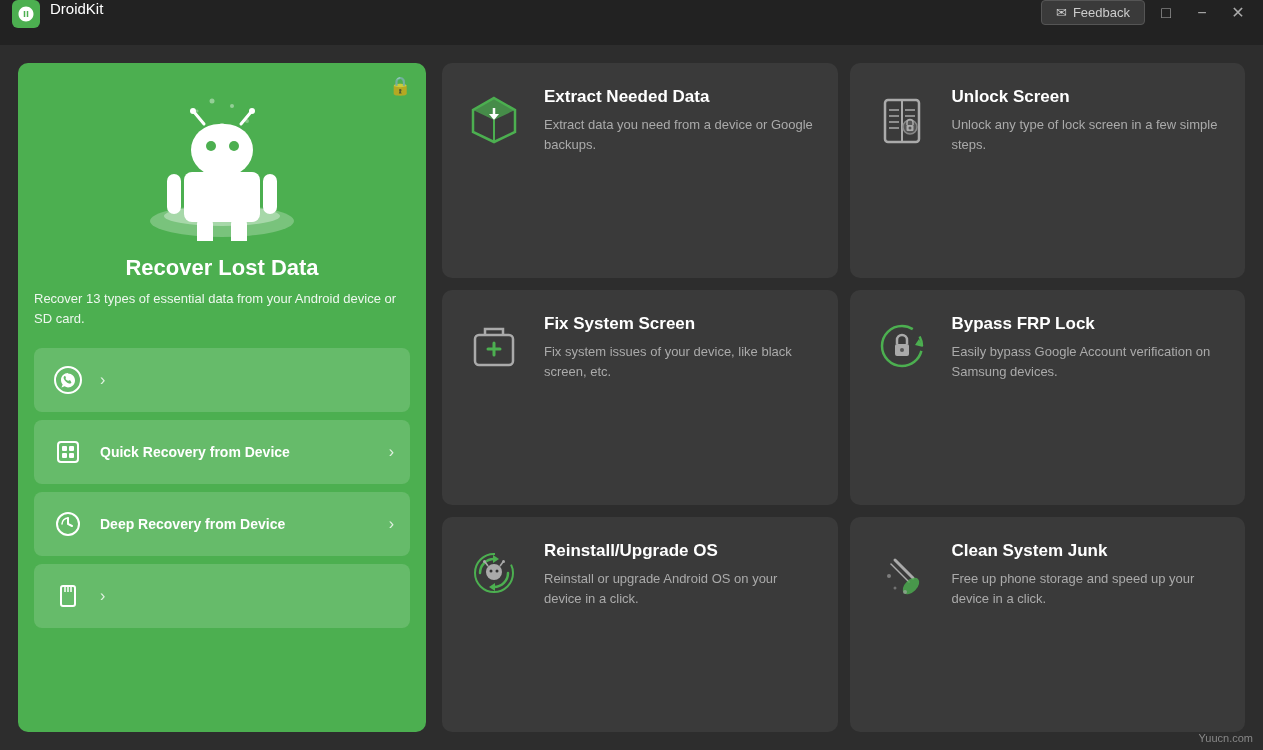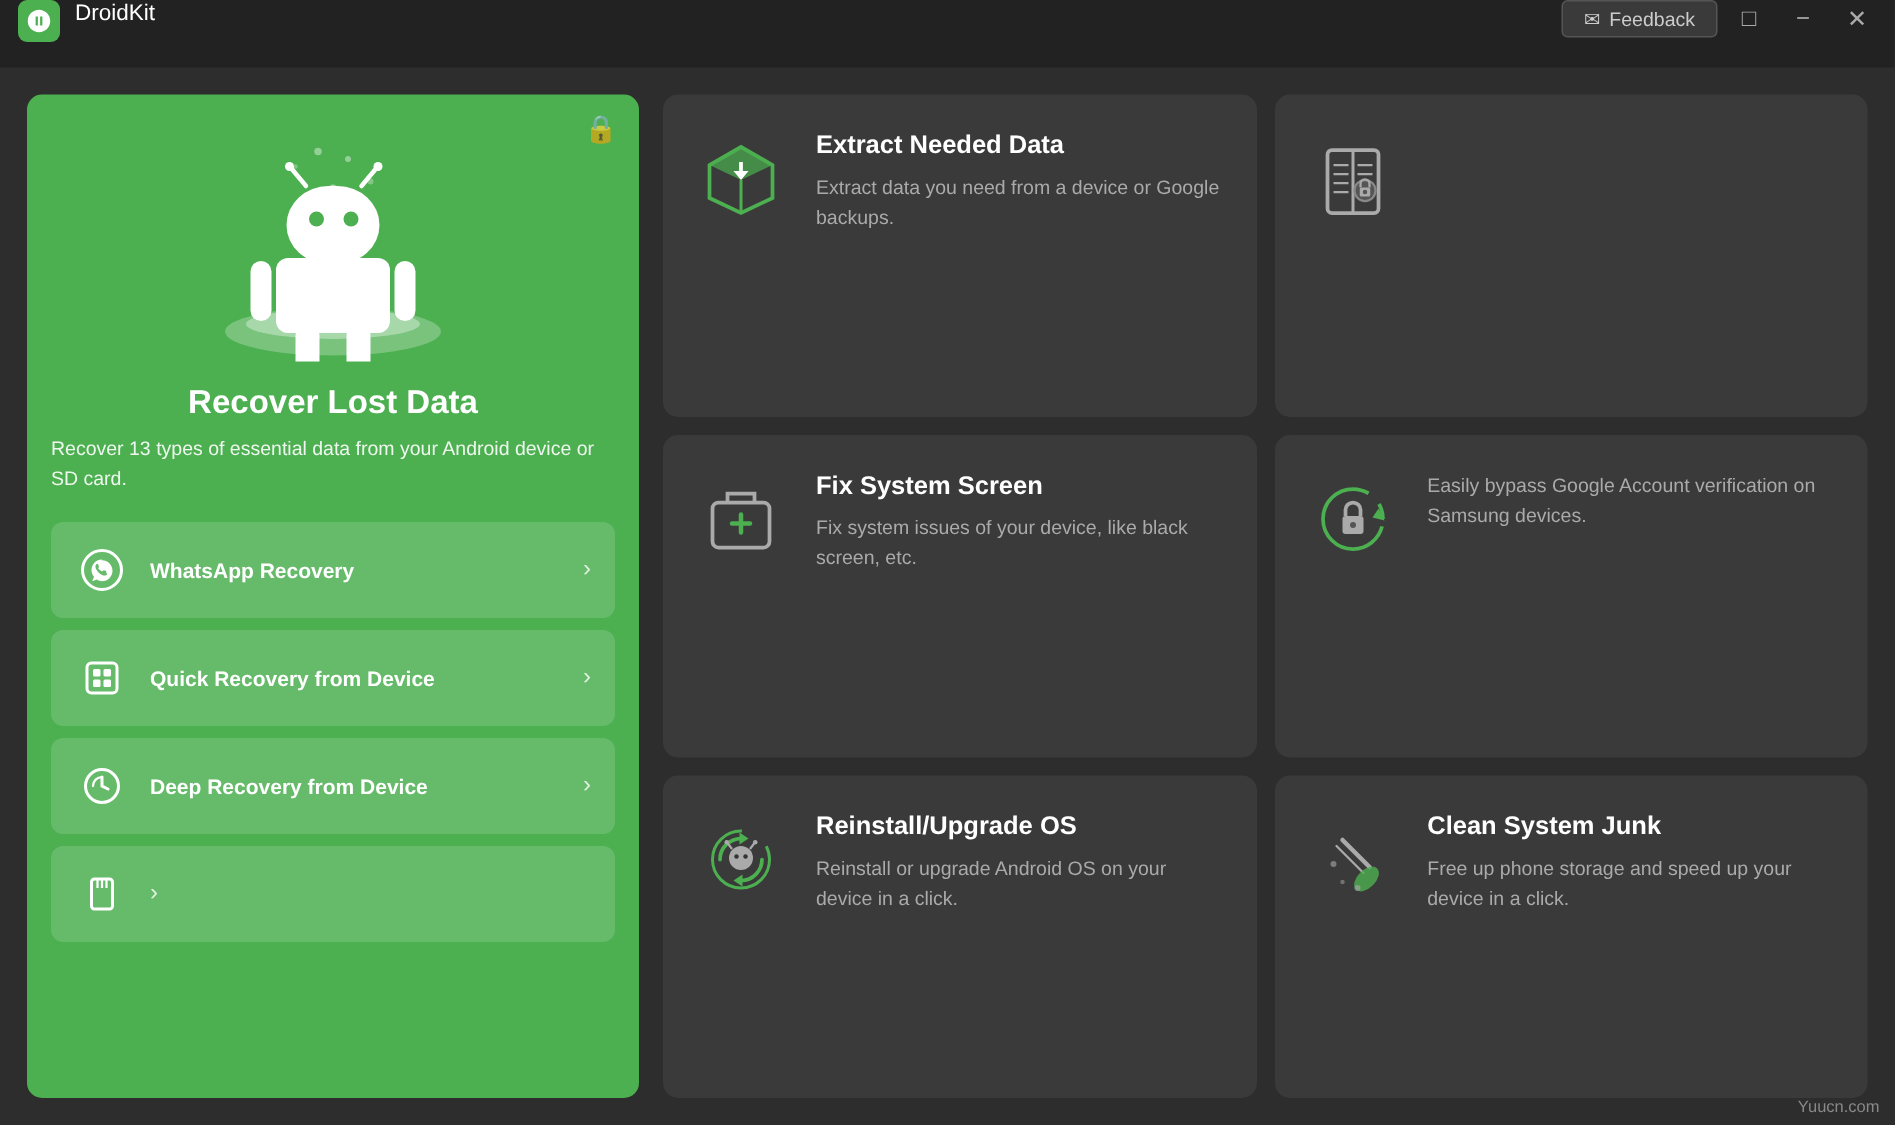--- a/index.html
+++ b/index.html
@@ -270,21 +270,20 @@
 
     <div class="menu-items">
 
       <div class="menu-item">
         <div class="menu-item-icon">
           <svg width="28" height="28" viewBox="0 0 28 28" fill="none">
             <circle cx="14" cy="14" r="13" stroke="white" stroke-width="2"></circle>
             <path d="M14 7C10.13 7 7 10.13 7 14c0 1.74.63 3.33 1.67 4.56L7.5 21.5l3.05-1.16C11.67 21.07 12.81 21.5 14 21.5 17.87 21.5 21 18.37 21 14.5c0-3.87-3.13-7-7-7zm3.5 9.75c-.15.42-1.1.84-1.47.87-.37.03-.7.14-2.37-.5-2-1.07-3.17-3.17-3.27-3.32-.1-.15-.77-1.07-.77-2.03 0-.97.48-1.42.65-1.62.15-.18.32-.22.43-.22h.3c.1 0 .25-.03.38.3l.55 1.42c.05.12.08.25.02.38l-.22.43-.27.3c.1.17.42.7 1.1 1.22.75.55 1.42.78 1.6.87.17.08.28.07.38-.05l.47-.58c.12-.15.23-.12.38-.07l1.2.58c.17.08.28.15.32.23.03.07.03.45-.12.87z" fill="white"></path>
           </svg>
         </div>
-        <span class="menu-item-label">WhatsApp Recovery</span>
         <span class="menu-item-arrow">›</span>
       </div>
 
       <div class="menu-item">
         <div class="menu-item-icon">
           <svg width="28" height="28" viewBox="0 0 28 28" fill="none">
             <rect x="4" y="4" width="20" height="20" rx="3" stroke="white" stroke-width="2"></rect>
             <rect x="8" y="8" width="5" height="5" rx="1" fill="white"></rect>
             <rect x="15" y="8" width="5" height="5" rx="1" fill="white"></rect>
             <rect x="8" y="15" width="5" height="5" rx="1" fill="white"></rect>
@@ -357,20 +356,24 @@
           <line x1="16" y1="38" x2="26" y2="38" stroke="#aaa" stroke-width="1.5"></line>
           <line x1="32" y1="20" x2="42" y2="20" stroke="#aaa" stroke-width="1.5"></line>
           <line x1="32" y1="26" x2="42" y2="26" stroke="#aaa" stroke-width="1.5"></line>
 
           <circle cx="37" cy="37" r="7" fill="#555" stroke="#888" stroke-width="1.5"></circle>
           <rect x="33.5" y="35" width="7" height="6" rx="1" fill="#aaa"></rect>
           <path d="M34 35v-2.5a3 3 0 016 0V35" fill="none" stroke="#aaa" stroke-width="1.5"></path>
           <circle cx="37" cy="38" r="1.5" fill="#555"></circle>
         </svg>
       </div>
+      <div class="card-text">
+        <div class="card-title">Unlock Screen</div>
+        <div class="card-desc">Unlock any type of lock screen in a few simple steps.</div>
+      </div>
     </div>
 
     <div class="grid-card">
       <div class="card-icon">
         <svg width="58" height="58" viewBox="0 0 58 58">
 
           <rect x="10" y="18" width="38" height="30" rx="4" fill="none" stroke="#aaa" stroke-width="2.5"></rect>
           <path d="M20 18v-6h18v6" fill="none" stroke="#aaa" stroke-width="2.5"></path>
 
           <line x1="29" y1="26" x2="29" y2="38" stroke="#4caf50" stroke-width="3" stroke-linecap="round"></line>
@@ -390,20 +393,21 @@
           <circle cx="29" cy="29" r="20" fill="none" stroke="#4caf50" stroke-width="2.5" stroke-dasharray="100 10" stroke-dashoffset="-5"></circle>
 
           <polygon points="46,22 50,30 42,28" fill="#4caf50"></polygon>
 
           <rect x="22" y="27" width="14" height="12" rx="2" fill="#aaa"></rect>
           <path d="M24 27v-4a5 5 0 0110 0v4" fill="none" stroke="#aaa" stroke-width="2.5"></path>
           <circle cx="29" cy="33" r="2" fill="#555"></circle>
         </svg>
       </div>
       <div class="card-text">
+        <div class="card-title">Bypass FRP Lock</div>
         <div class="card-desc">Easily bypass Google Account verification on Samsung devices.</div>
       </div>
     </div>
 
     <div class="grid-card">
       <div class="card-icon">
         <svg width="58" height="58" viewBox="0 0 58 58">
 
           <circle cx="29" cy="29" r="19" fill="none" stroke="#4caf50" stroke-width="2" stroke-dasharray="90 20"></circle>
 

